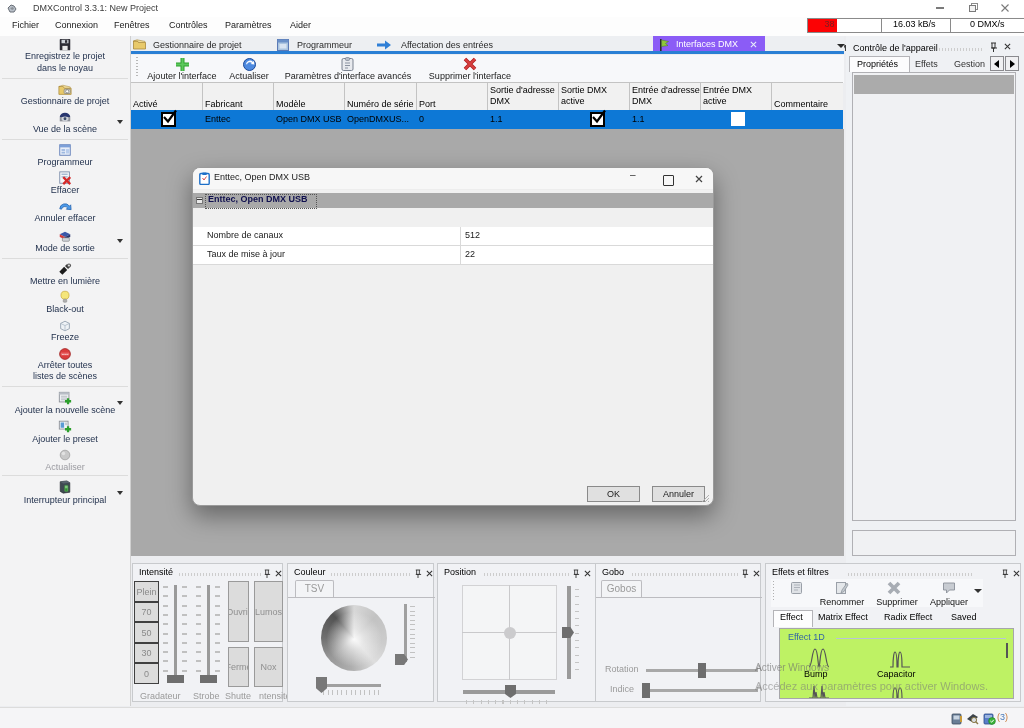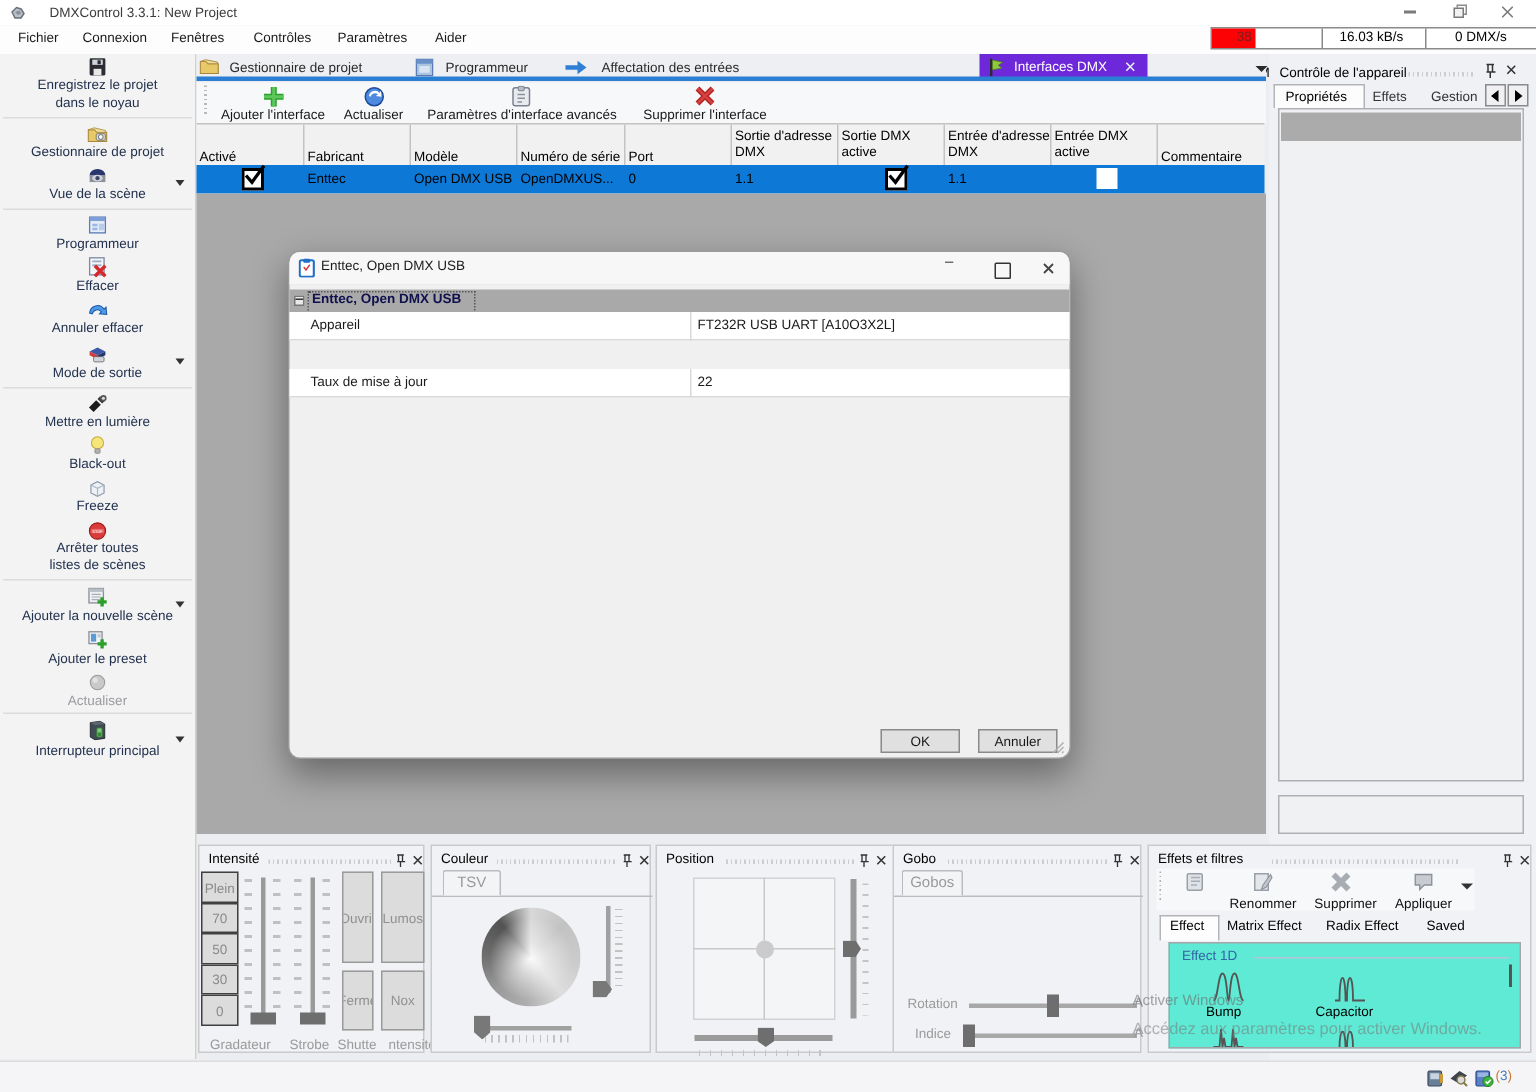--- a/index.html
+++ b/index.html
@@ -19,21 +19,21 @@
 
 #sidebar{left:0;top:36px;width:130px;height:670px;background:#f3f3f4;border-right:1px solid #d0d0d0;}
 .sbtext{width:130px;text-align:center;font-size:9px;color:#23324e;position:absolute;white-space:nowrap;}
 .sbsep{left:2px;width:126px;height:1px;background:#dcdcdc;position:absolute;}
 .sbicon{left:58px;width:14px;height:14px;position:absolute;}
 .sbarrow{left:117px;position:absolute;width:0;height:0;border-left:3px solid transparent;border-right:3px solid transparent;border-top:4px solid #333;}
 
 #tabbar{left:131px;top:36px;width:713px;height:17px;background:#edeff2;}
 #tabline{left:131px;top:51px;width:713px;height:3px;background:#2a7fd4;}
 .tabtxt{top:4px;font-size:9px;color:#2a2a2a;position:absolute;}
-#activetab{left:522px;top:0px;width:112px;height:17px;background:#6d28d9;position:absolute;}
+#activetab{left:522px;top:0px;width:112px;height:17px;background:#8b5cf6;position:absolute;}
 #toolbar{left:131px;top:55px;width:713px;height:28px;background:#f7f8fa;}
 .tbtxt{top:16px;font-size:9px;color:#1a1a1a;position:absolute;transform:translateX(-50%);}
 
 #thead{left:131px;top:82px;width:712px;height:28px;background:#f1f1f1;border-top:1px solid #c3c3c3;box-sizing:border-box;}
 .hcol{position:absolute;top:0;height:28px;border-right:1px solid #c3c3c3;box-sizing:border-box;}
 .htxt{position:absolute;left:2px;bottom:1px;font-size:9px;color:#000;line-height:11px;}
 .htxt2{position:absolute;left:2px;top:2px;font-size:9px;color:#000;line-height:11px;}
 #trow{left:131px;top:110px;width:712px;height:19px;background:#0d78d6;}
 .rtxt{position:absolute;top:4px;font-size:9px;color:#000;}
 #greyarea{left:131px;top:129px;width:713px;height:427px;background:#a9a9a9;}
@@ -440,21 +440,21 @@
     <div class="efflabel" style="left:31px;margin-top:17px;">Éditer</div>
     <div class="efflabel" style="left:76px;">Renommer</div>
     <div class="efflabel" style="left:131px;">Supprimer</div>
     <div class="efflabel" style="left:183px;">Appliquer</div>
     <div class="abs" style="left:208px;top:25px;width:0;height:0;border-left:4px solid transparent;border-right:4px solid transparent;border-top:4px solid #333;"></div>
     <div class="abs" style="left:7px;top:46px;width:40px;height:17px;background:#fdfdfe;border:1px solid #b4b4b8;border-bottom:none;box-sizing:border-box;"></div>
     <div class="abs efftab" style="left:14px;top:48px;">Effect</div>
     <div class="abs efftab" style="left:52px;top:48px;">Matrix Effect</div>
     <div class="abs efftab" style="left:118px;top:48px;">Radix Effect</div>
     <div class="abs efftab" style="left:185px;top:48px;">Saved</div>
-    <div class="abs" style="left:13px;top:64px;width:235px;height:71px;background:#5eead4;border:1px solid #a6a6aa;box-sizing:border-box;overflow:hidden;">
+    <div class="abs" style="left:13px;top:64px;width:235px;height:71px;background:#bef264;border:1px solid #a6a6aa;box-sizing:border-box;overflow:hidden;">
       <div class="abs" style="left:8px;top:3px;font-size:9px;color:#3465a4;">Effect 1D</div>
       <div class="abs" style="left:56px;top:9px;width:170px;height:1px;background:#b8c4d8;"></div>
       <svg class="abs" style="left:27px;top:16px" width="24" height="24" viewBox="0 0 24 24">
           <path d="M2 22 C5 22 5 4 8 4 C11 4 11 22 12 22 C13 22 13 4 16 4 C19 4 19 22 22 22" stroke="#555" stroke-width="1.2" fill="none"></path>
         </svg>
       <div class="abs" style="left:24px;top:40px;font-size:9px;color:#000;">Bump</div>
       <svg class="abs" style="left:108px;top:16px" width="24" height="24" viewBox="0 0 24 24">
           <path d="M2 22 L5 22 C5 2 9 2 9 22 L10 22 C10 2 14 2 14 22 L22 22" stroke="#555" stroke-width="1.2" fill="none"></path>
         </svg>
       <div class="abs" style="left:97px;top:40px;font-size:9px;color:#000;">Capacitor</div>
@@ -501,23 +501,23 @@
     <div class="abs" style="left:437px;top:1px;font-size:10px;color:#333;">–</div>
     <div class="abs" style="left:470px;top:7px;width:9px;height:9px;border:1px solid #333;border-radius:1px;"></div>
     <svg class="abs" style="left:502px;top:7px" width="8" height="8" viewBox="0 0 8 8">
         <path d="M1 1 L7 7 M7 1 L1 7" stroke="#444" stroke-width="1.2"></path>
       </svg>
     <div class="abs" style="left:0;top:25px;width:520px;height:15px;background:#a9a9a9;"></div>
     <div class="abs" style="left:3px;top:29px;width:7px;height:7px;background:#e8e8e8;border:1px solid #777;box-sizing:border-box;"></div>
     <div class="abs" style="left:4px;top:31px;width:5px;height:1px;background:#333;"></div>
     <div class="abs" style="left:12px;top:26px;width:110px;height:13px;border:1px dotted #555;"></div>
     <div class="abs" style="left:15px;top:26px;font-size:9px;font-weight:bold;color:#10104e;">Enttec, Open DMX USB</div>
-    <div class="abs" style="left:0;top:40px;width:520px;height:19px;background:#fff;border-bottom:1px solid #d9d9d9;box-sizing:border-box;">
-      <div class="abs" style="left:14px;top:3px;font-size:9px;color:#1a1a1a;">Appareil</div>
-      <div class="abs" style="left:272px;top:3px;font-size:9px;color:#1a1a1a;">FT232R USB UART [A10O3X2L]</div>
+    <div class="abs" style="left:0;top:59px;width:520px;height:19px;background:#fff;border-bottom:1px solid #d9d9d9;box-sizing:border-box;">
+      <div class="abs" style="left:14px;top:3px;font-size:9px;color:#1a1a1a;">Nombre de canaux</div>
+      <div class="abs" style="left:272px;top:3px;font-size:9px;color:#1a1a1a;">512</div>
       <div class="abs" style="left:267px;top:0;width:1px;height:19px;background:#d9d9d9;"></div>
     </div>
     <div class="abs" style="left:0;top:78px;width:520px;height:19px;background:#fff;border-bottom:1px solid #d9d9d9;box-sizing:border-box;">
       <div class="abs" style="left:14px;top:3px;font-size:9px;color:#1a1a1a;">Taux de mise à jour</div>
       <div class="abs" style="left:272px;top:3px;font-size:9px;color:#1a1a1a;">22</div>
       <div class="abs" style="left:267px;top:0;width:1px;height:19px;background:#d9d9d9;"></div>
     </div>
     <div class="abs dlgbtn" style="left:394px;top:318px;">OK</div>
     <div class="abs dlgbtn" style="left:459px;top:318px;">Annuler</div>
     <svg class="abs" style="left:508px;top:326px" width="9" height="9" viewBox="0 0 9 9">

